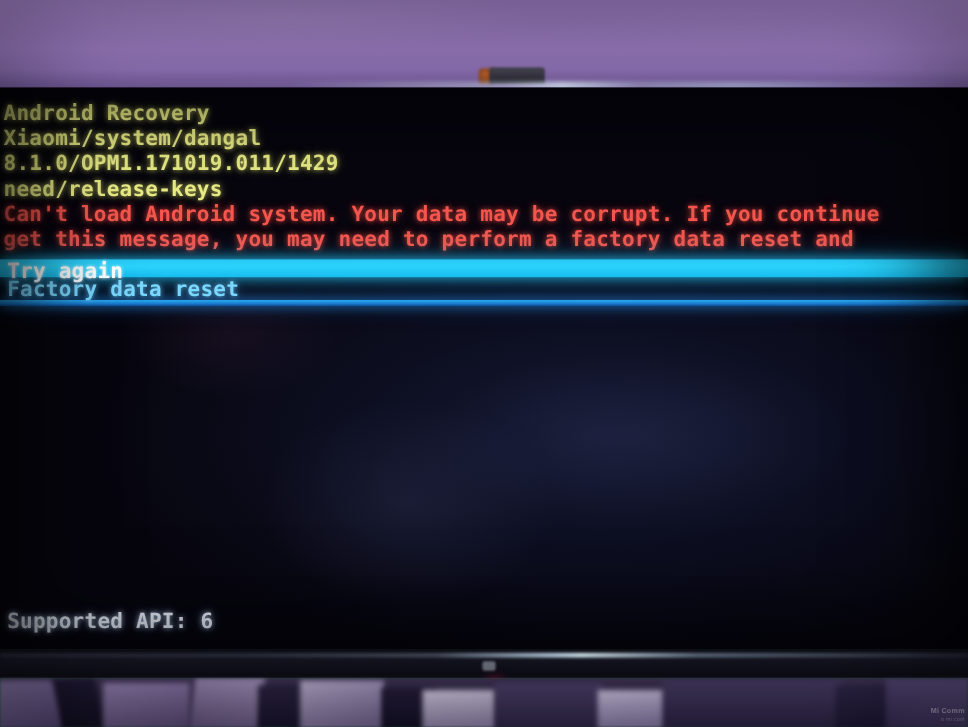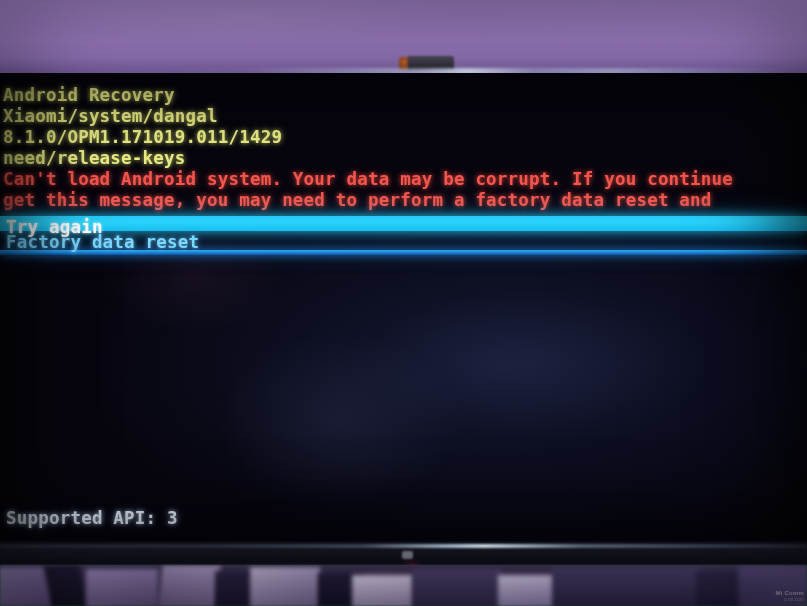--- a/index.html
+++ b/index.html
@@ -307,21 +307,21 @@
       <div class="line warn">get this message, you may need to perform a factory data reset and</div>
 
       <div class="menu">
         <div class="menu-item selected">Try again</div>
         <div class="menu-item">Factory data reset</div>
         <div class="divider"></div>
       </div>
 
     </div>
 
-    <div class="status">Supported API: 3</div>
+    <div class="status">Supported API: 6</div>
 
     <div class="screen-blur"></div>
   </div>
 
   <div class="bezel"></div>
   <div class="bezel-glare"></div>
   <div class="bezel-logo"></div>
   <div class="power-led"></div>
 
   <div class="foreground">

